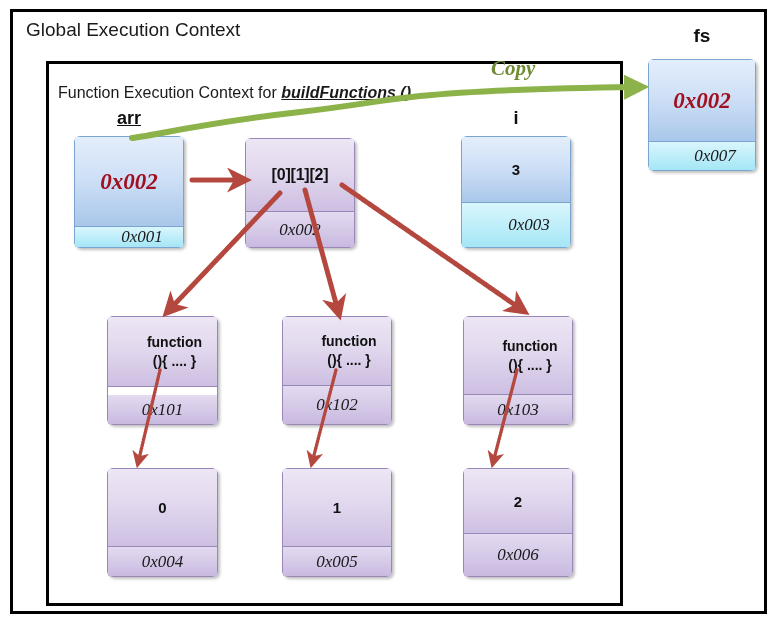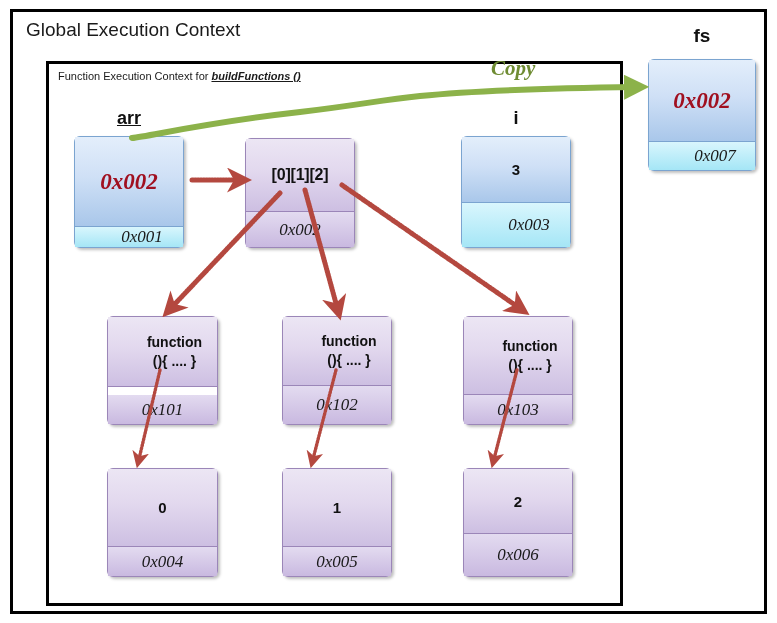--- a/index.html
+++ b/index.html
@@ -44,22 +44,22 @@
     color: #1a1a1a;
     white-space: nowrap;
   }
   .ctx-title-outer {
     left: 26px;
     top: 19px;
     font-size: 19px;
   }
   .ctx-title-inner {
     left: 58px;
-    top: 70px;
-    font-size: 11px;
+    top: 84px;
+    font-size: 16px;
   }
   .ctx-title-inner .fn-name {
     font-style: italic;
     font-weight: 600;
     text-decoration: underline;
   }
 
   
   .var-label {
     position: absolute;

